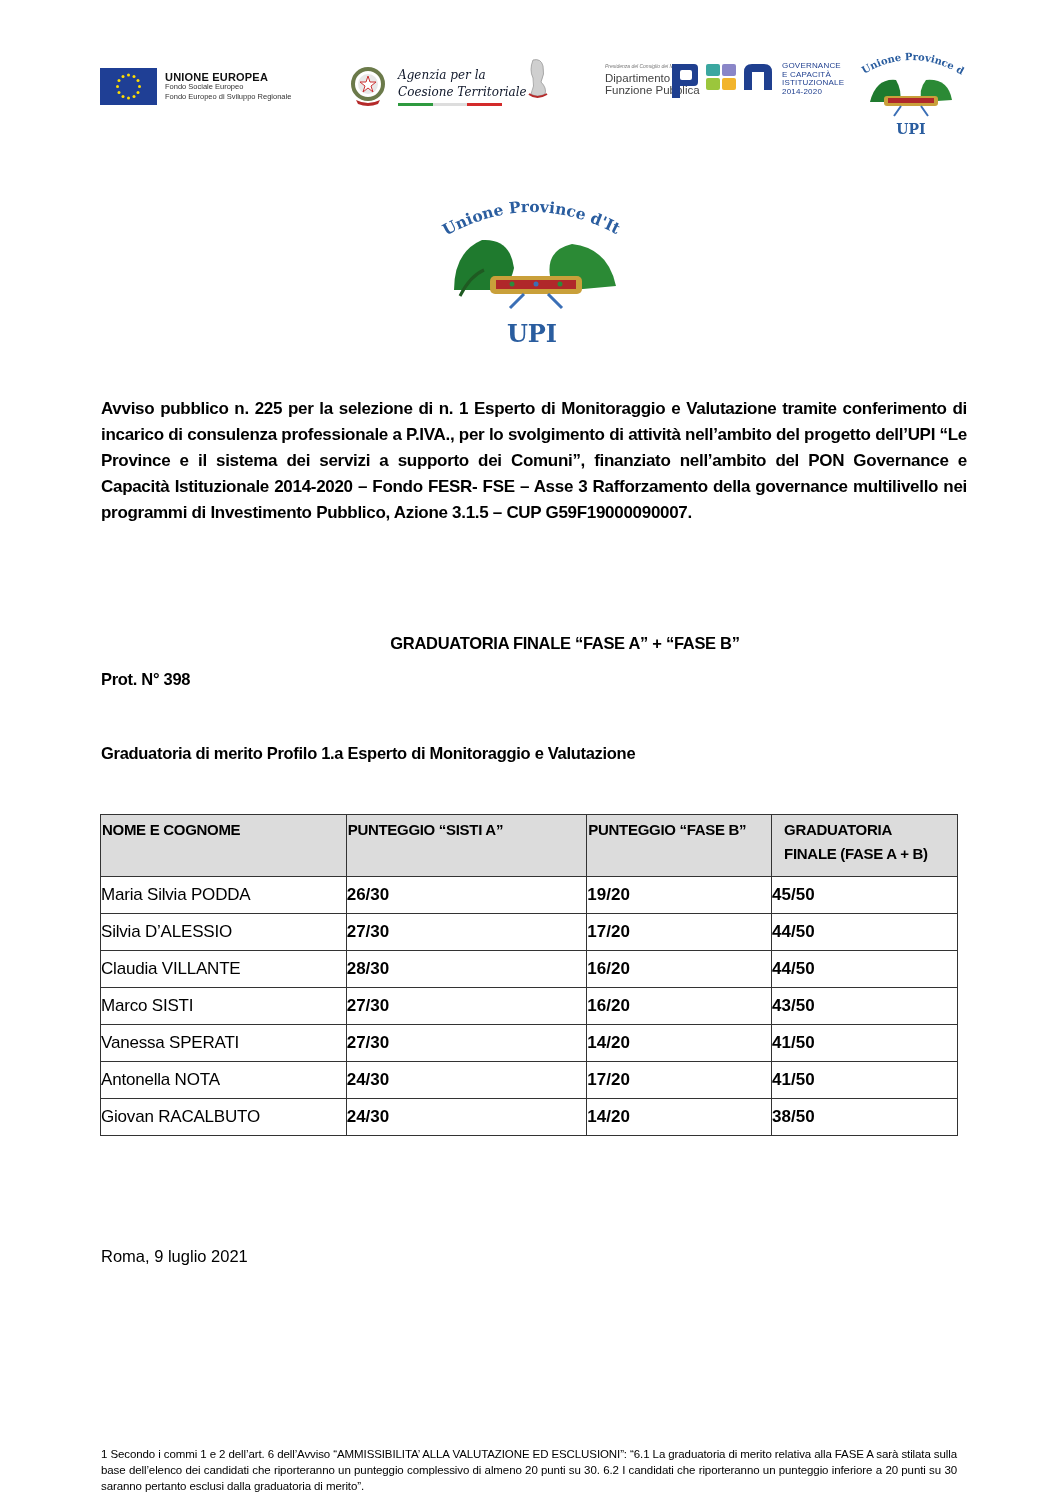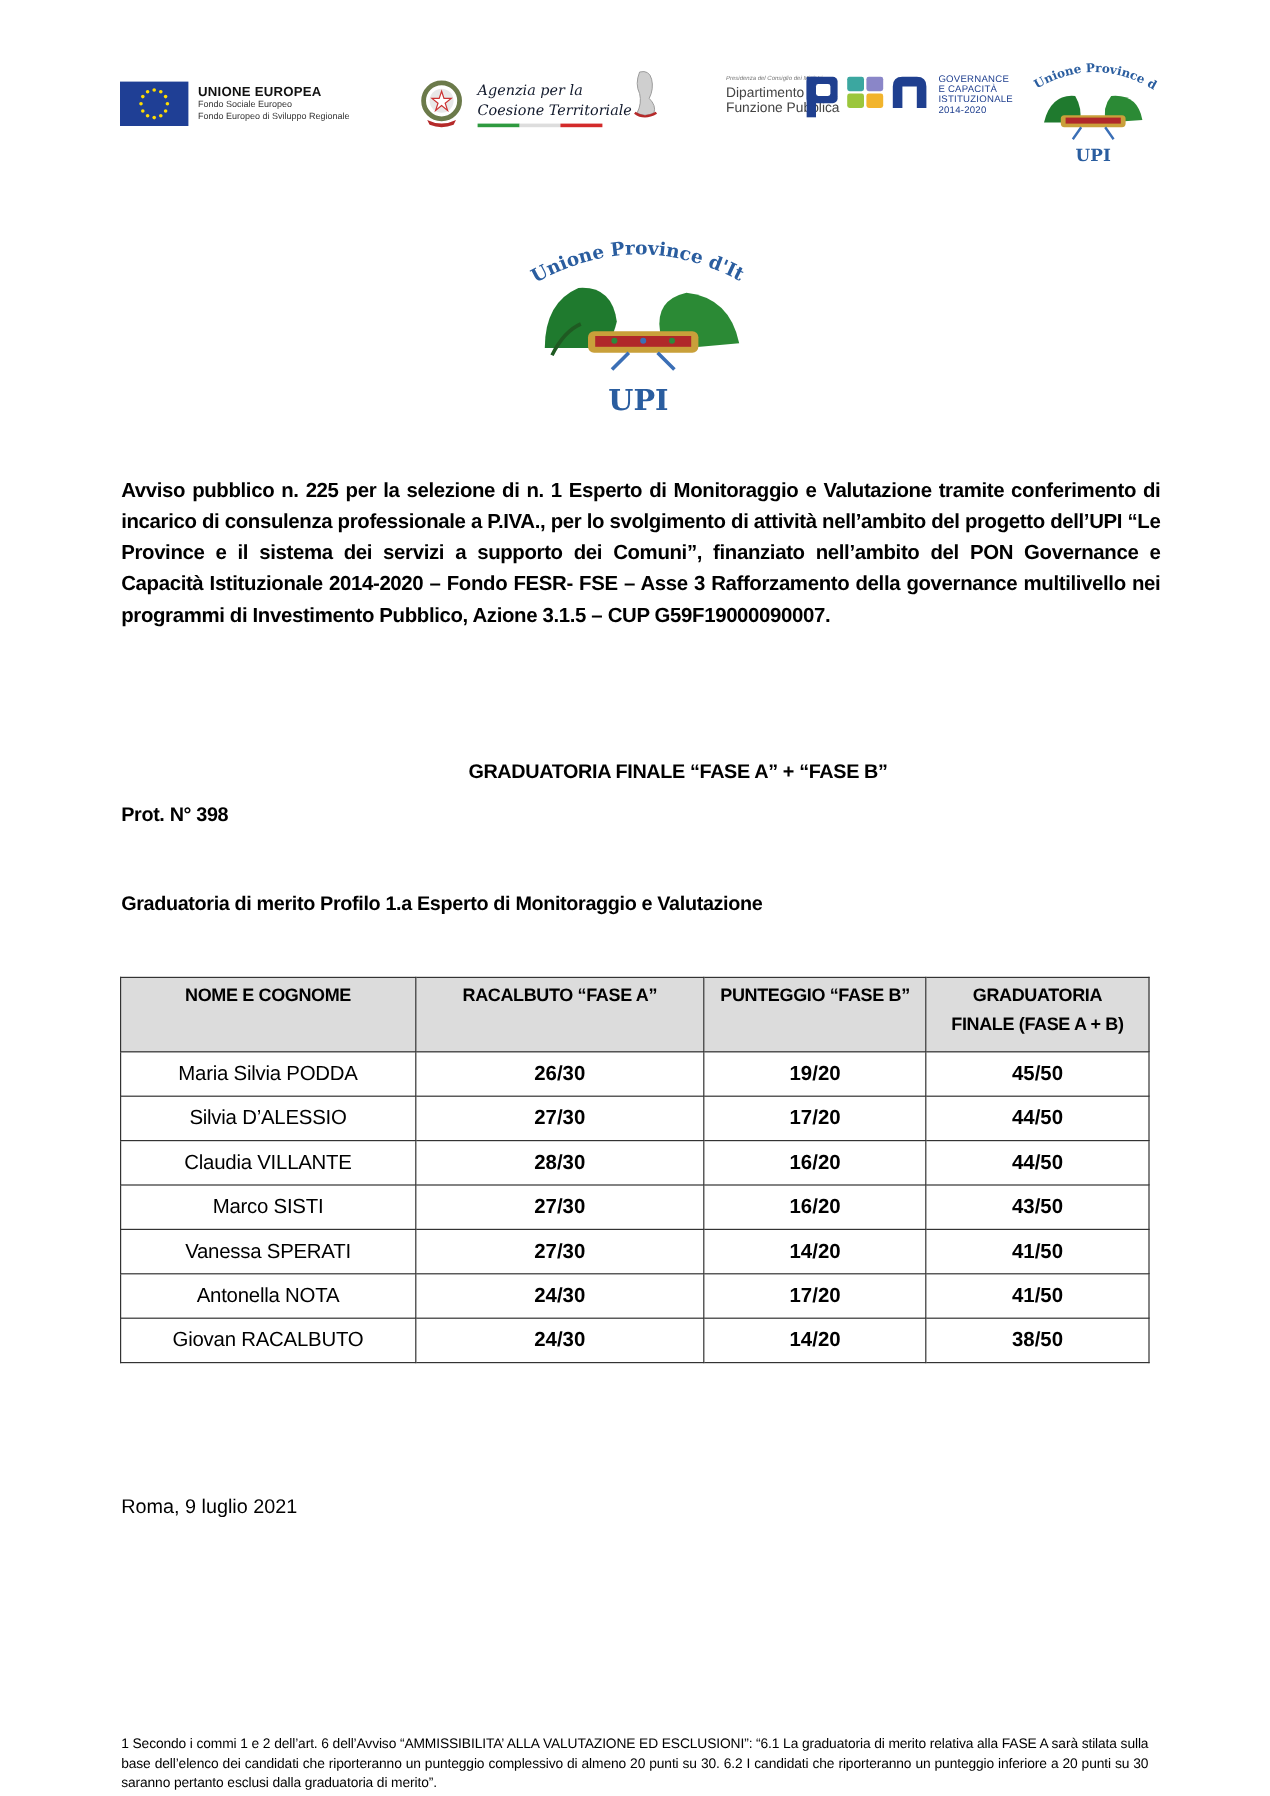--- a/index.html
+++ b/index.html
@@ -38,21 +38,21 @@
   .intro { position: absolute; left: 101px; top: 396px; width: 866px;
            font-size: 17px; font-weight: bold; line-height: 26px; text-align: justify;
            font-family: "Liberation Sans Narrow", "Liberation Sans", sans-serif; letter-spacing: -0.3px; }
   .doc-title { position: absolute; left: 0; width: 1130px; top: 634px; text-align: center;
                font-size: 16.5px; font-weight: bold; letter-spacing: -0.3px; }
   .prot { position: absolute; left: 101px; top: 670px; font-size: 16.5px; font-weight: bold; letter-spacing: -0.3px; }
   .subtitle { position: absolute; left: 101px; top: 744px; font-size: 16.5px; font-weight: bold; letter-spacing: -0.3px; }
 
   
   table.rank { position: absolute; left: 100px; top: 814px; border-collapse: collapse; width: 858px; }
-  table.rank th, table.rank td { border: 1.3px solid #333; text-align: center; }
+  table.rank th, table.rank td { border: 1.3px solid #333; text-align: left; }
   table.rank th { background: #dcdcdc; font-size: 15px; font-weight: bold; height: 57px;
                   vertical-align: top; padding-top: 3px; line-height: 24px; letter-spacing: -0.3px; }
   table.rank td { height: 36px; font-size: 17px; padding: 0; }
   table.rank td.name { font-weight: normal; letter-spacing: -0.2px; }
   table.rank td.score { font-weight: bold; }
   col.c1 { width: 246px; } col.c2 { width: 241px; } col.c3 { width: 185px; } col.c4 { width: 186px; }
 
   .place-date { position: absolute; left: 101px; top: 1247px; font-size: 16.5px; }
 
   .footnote { position: absolute; left: 101px; top: 1446px; width: 856px; font-size: 11.5px;
@@ -181,21 +181,21 @@
 <table class="rank">
   <colgroup>
       <col class="c1">
       <col class="c2">
       <col class="c3">
       <col class="c4">
     </colgroup>
   <thead>
     <tr>
       <th>NOME E COGNOME</th>
-      <th>RACALBUTO “FASE A”</th>
+      <th>PUNTEGGIO “SISTI A”</th>
       <th>PUNTEGGIO “FASE B”</th>
       <th style="padding-left:12px;padding-right:12px;">GRADUATORIA FINALE (FASE A + B)</th>
     </tr>
   </thead>
   <tbody>
     <tr>
       <td class="name">Maria Silvia PODDA</td>
       <td class="score">26/30</td>
       <td class="score">19/20</td>
       <td class="score">45/50</td>

